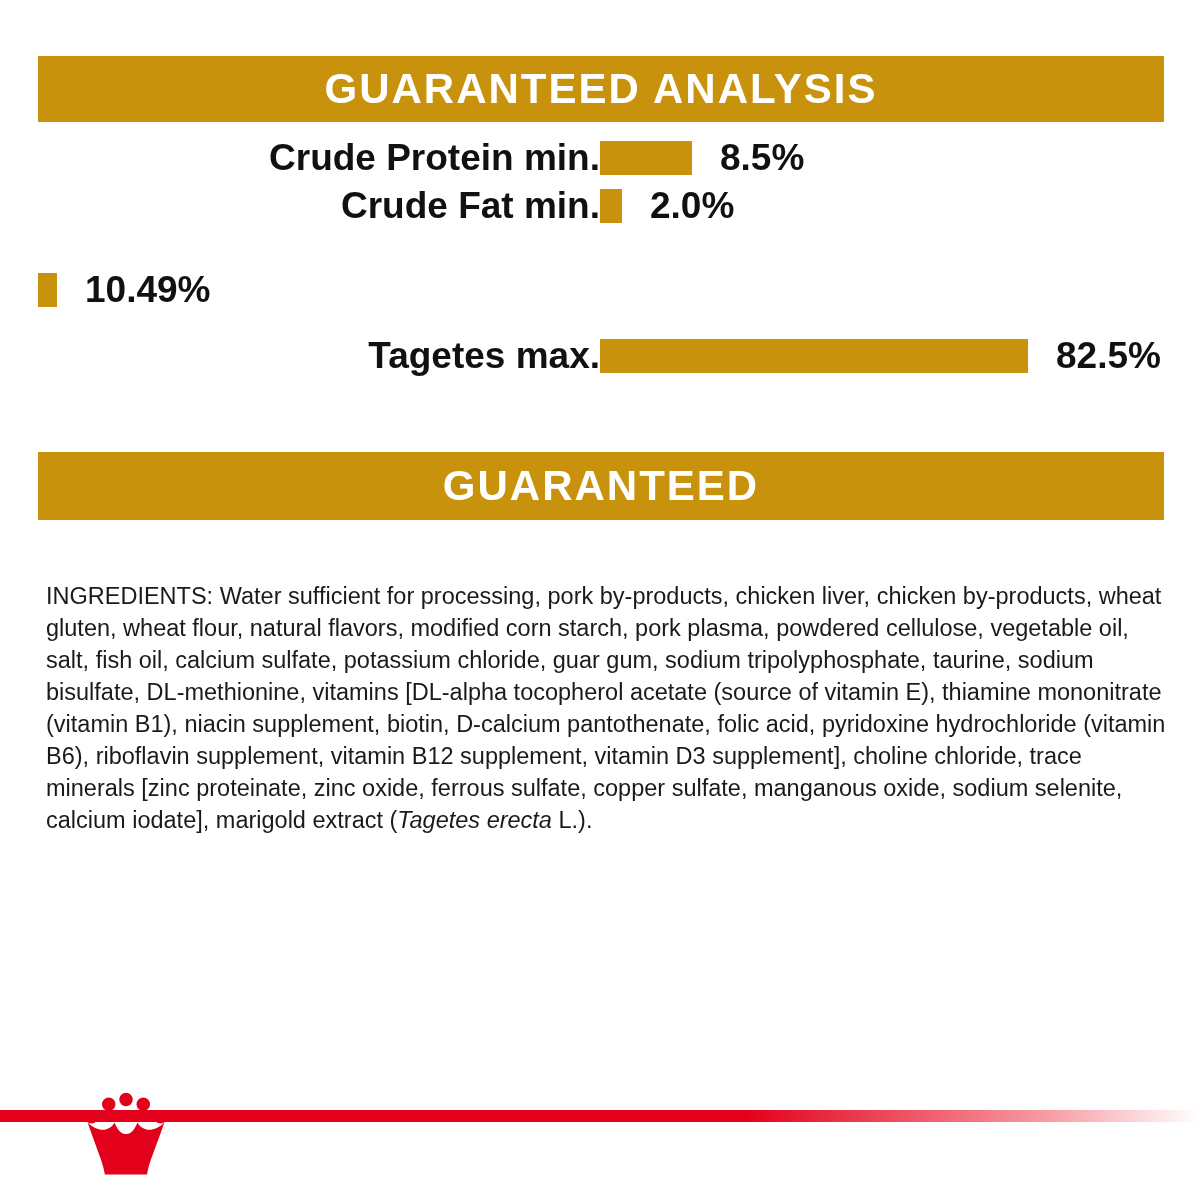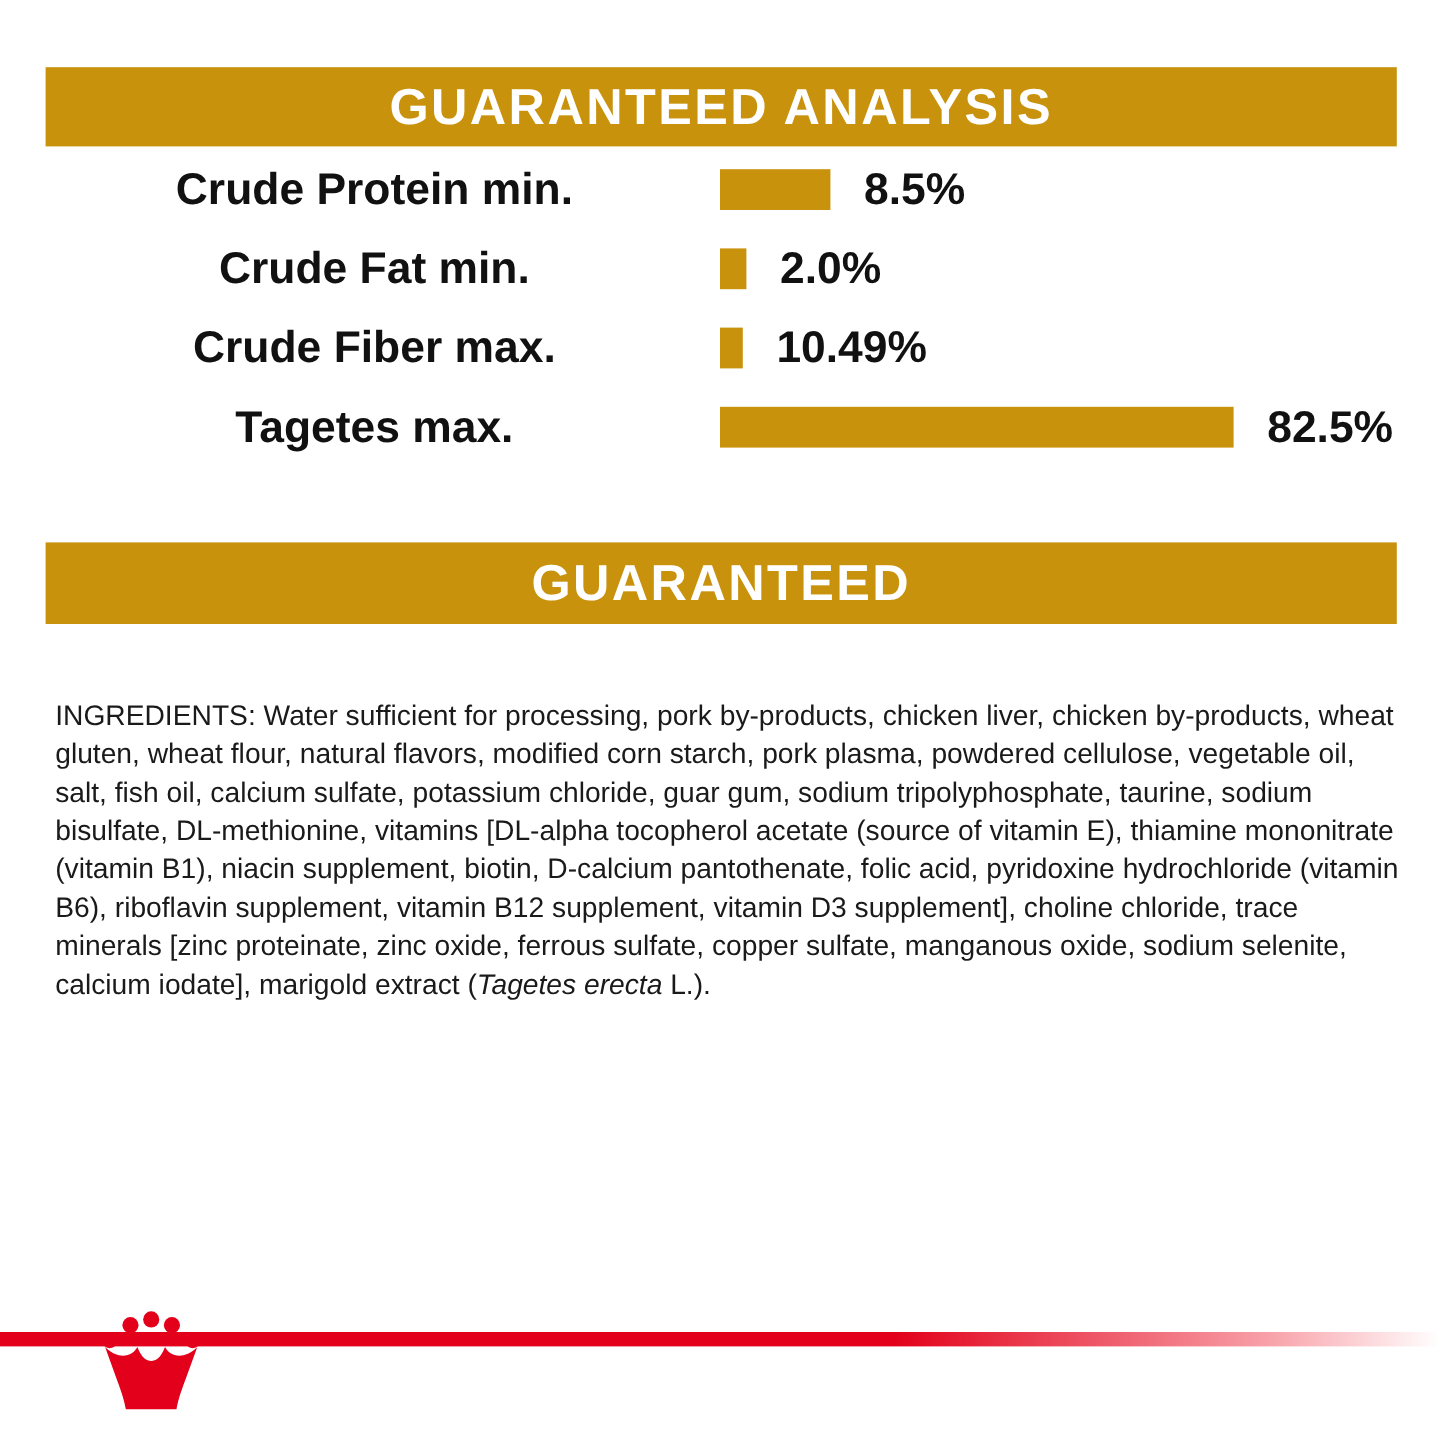--- a/index.html
+++ b/index.html
@@ -54,22 +54,21 @@
   .ga-row {
     position: absolute;
     left: 0;
     width: 100%;
     height: 56px;
     display: flex;
     align-items: center;
   }
   .ga-row .ga-label {
     width: 562px;
-    text-align: center;
-    padding-right: 14px;
+    text-align: right;
     box-sizing: border-box;
     font-size: 37px;
     font-weight: bold;
     color: #111111;
     white-space: nowrap;
   }
   .ga-row .ga-bar {
     height: 34px;
     background: #c8920c;
     flex: 0 0 auto;
@@ -129,28 +128,27 @@
   </div>
 
   <div class="ga-chart">
 
     <div class="ga-row" style="top:0px;">
       <span class="ga-label">Crude Protein min.</span>
       <span class="ga-bar" style="width:92px;"></span>
       <span class="ga-value">8.5%</span>
     </div>
 
-    <div class="ga-row" style="top:66px;">
+    <div class="ga-row" style="top:48px;">
       <span class="ga-label">Crude Fat min.</span>
       <span class="ga-bar" style="width:22px;"></span>
       <span class="ga-value">2.0%</span>
     </div>
 
     <div class="ga-row" style="top:132px;">
-      <span class="ga-label">Crude Fiber max.</span>
       <span class="ga-bar" style="width:19px;"></span>
       <span class="ga-value">10.49%</span>
     </div>
 
     <div class="ga-row" style="top:198px;">
       <span class="ga-label">Tagetes max.</span>
       <span class="ga-bar" style="width:428px;"></span>
       <span class="ga-value">82.5%</span>
     </div>
 

